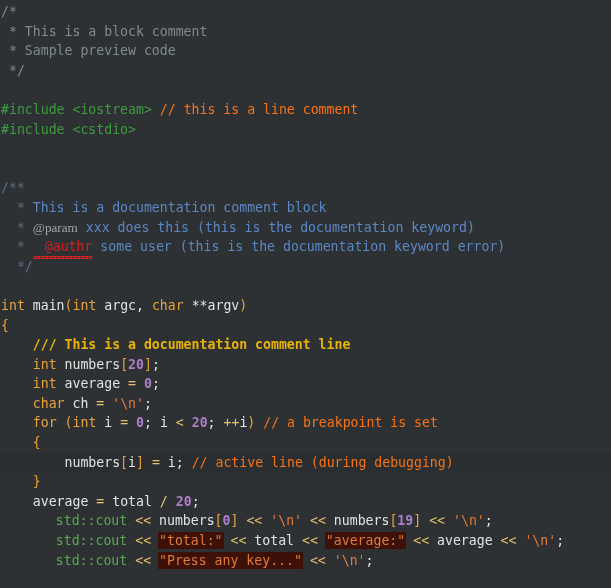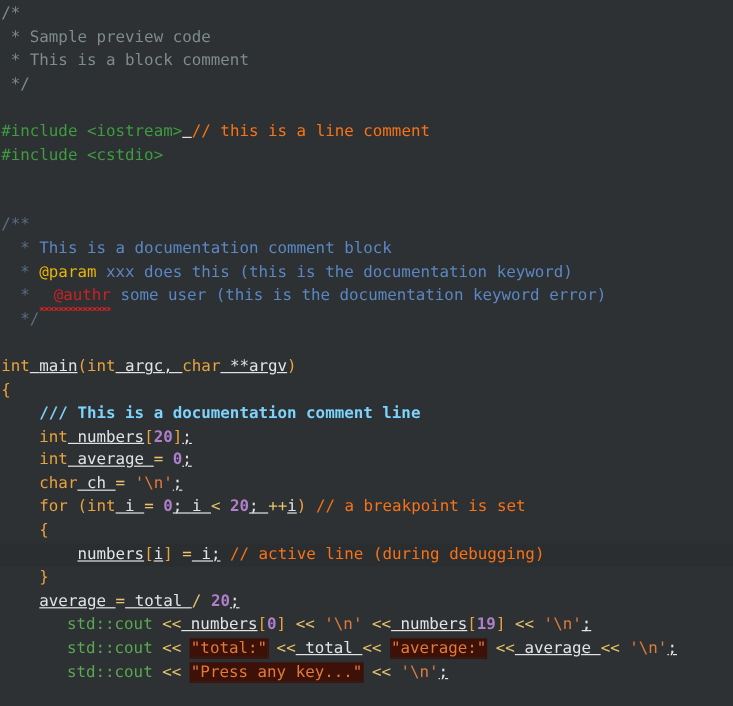--- a/index.html
+++ b/index.html
@@ -36,27 +36,27 @@
   }
 
   
   .line.active-line { background: #2a2e31; }
   .line.error-line  { background: #192023; }
 
   
   .tok-comment-block { color: #7f8c8c; }
   .tok-doc-marker    { color: #5a6e84; }
   .tok-doc-text      { color: #5b87c4; }
-  .tok-doc-keyword   { color: #eab308; }
+  .tok-doc-keyword   { color: #a3a3a3; font-family: Liberation Serif, serif; }
   .tok-doc-error     { color: #cc2222; }
   .tok-comment-line  { color: #f97316; }
-  .tok-doc-line      { color: #7dd3fc; font-weight: bold; }
+  .tok-doc-line      { color: #eab308; font-weight: bold; }
   .tok-preproc       { color: #3f9c41; }
   .tok-keyword       { color: #e8a33d; }
-  .tok-plain         { color: #e3e3e3; text-decoration: underline; }
+  .tok-plain         { color: #e3e3e3; }
   .tok-number        { color: #b07fc9; font-weight: bold; }
   .tok-string        { color: #e07b3a; }
   .tok-operator      { color: #e8c36a; }
   .tok-punct         { color: #e8a33d; }
   .tok-class         { color: #5aa84f; margin-left: 23px; }
   .tok-brace         { color: #e8a33d; }
 
   
   .squiggle {
     position: relative;
@@ -92,22 +92,22 @@
     vertical-align: -3px;
     margin: 0 -1px;
   }
 </style>
 </head>
 <body>
 
 <div id="editor">
 
   <div class="line"><span class="tok-comment-block">/*</span></div>
+  <div class="line"><span class="tok-comment-block"> * This is a block comment</span></div>
   <div class="line"><span class="tok-comment-block"> * Sample preview code</span></div>
-  <div class="line"><span class="tok-comment-block"> * This is a block comment</span></div>
   <div class="line"><span class="tok-comment-block"> */</span></div>
   <div class="line">&nbsp;</div>
 
   <div class="line"><span class="tok-preproc">#include &lt;iostream&gt;</span><span class="tok-plain"> </span><span class="tok-comment-line">// this is a line comment</span></div>
   <div class="line"><span class="tok-preproc">#include &lt;cstdio&gt;</span></div>
   <div class="line">&nbsp;</div>
   <div class="line">&nbsp;</div>
 
   <div class="line"><span class="tok-doc-marker">/**</span></div>
   <div class="line"><span class="tok-doc-marker">  * </span><span class="tok-doc-text">This is a documentation comment block</span></div>

